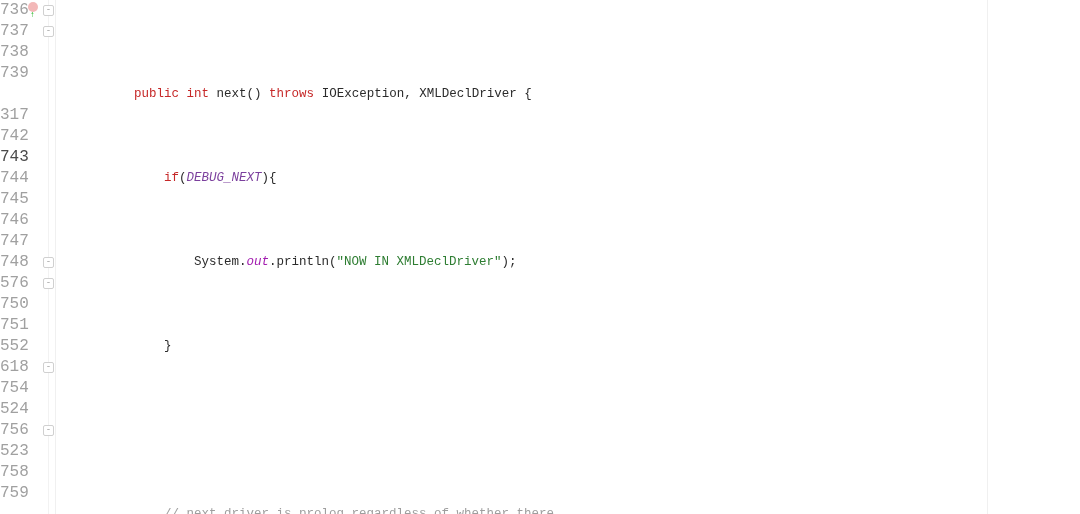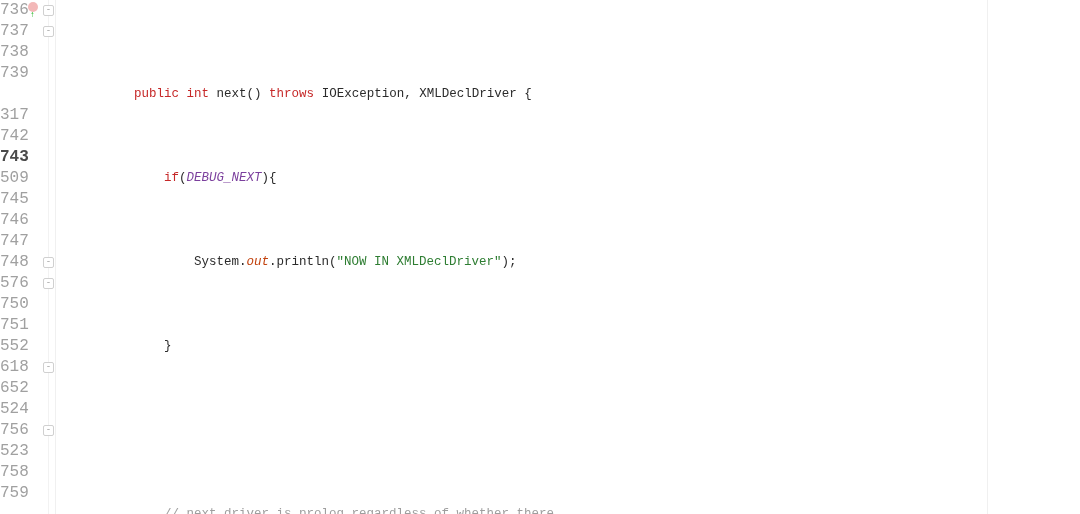--- a/index.html
+++ b/index.html
@@ -23,21 +23,21 @@
     background: #ffffff;
     color: #a0a0a0;
     text-align: right;
     padding-right: 4px;
     font-size: 16px;
     line-height: 21px;
     user-select: none;
     border-right: 0;
   }
   .gutter div { height: 21px; }
-  .gutter .active { color: #4a4a4a; font-weight: 700; }
+  .gutter .active { color: #4a4a4a; font-weight: 400; }
 
   .marks {
     width: 14px;
     position: relative;
     line-height: 21px;
   }
   .break-indicator {
     position:absolute;
     left:0; top:2px;
     width:10px; height:10px;
@@ -95,21 +95,21 @@
     content:'';
     position:absolute;
     top:0;bottom:0;
     left:18px;
     width:1px;
     background:repeating-linear-gradient(to right, transparent 0, transparent 100%);
   }
 
   .tok-kw   { color: #c62828; font-family: Liberation Mono, monospace; }            
   .tok-str  { color: #2e7d32; } 
-  .tok-fldplain { color:#c2410c;font-family:Liberation Mono, monospace; }         
+  .tok-fldplain { color:#a21caf;font-family:Liberation Mono, monospace; }         
   .tok-ital { color:#7b3f9d; font-style:italic;text-align:center; } 
   .tok-italplain{ font-style:italic; }
   .tok-cmt  { color:#9e9e9e; }
 
   .right-edge{
     position:absolute;
     top:0;bottom:0;
     right:92px;
     width:1px;
     background:#f0f0f0;
@@ -123,31 +123,31 @@
 
   <div class="gutter">
     <div>736</div>
     <div>737</div>
     <div>738</div>
     <div>739</div>
     <div></div>
     <div>317</div>
     <div>742</div>
     <div class="active">743</div>
-    <div>509</div>
+    <div>744</div>
     <div>745</div>
     <div>746</div>
     <div>747</div>
     <div>748</div>
     <div>576</div>
     <div>750</div>
     <div>751</div>
     <div>552</div>
     <div>618</div>
-    <div>652</div>
+    <div>754</div>
     <div>524</div>
     <div>756</div>
     <div>523</div>
     <div>758</div>
     <div>759</div>
   </div>
 
   <div class="marks">
     <div style="position:absolute;top:0;left:0;height:21px;width:100%;">
       <span class="break-indicator"></span>

